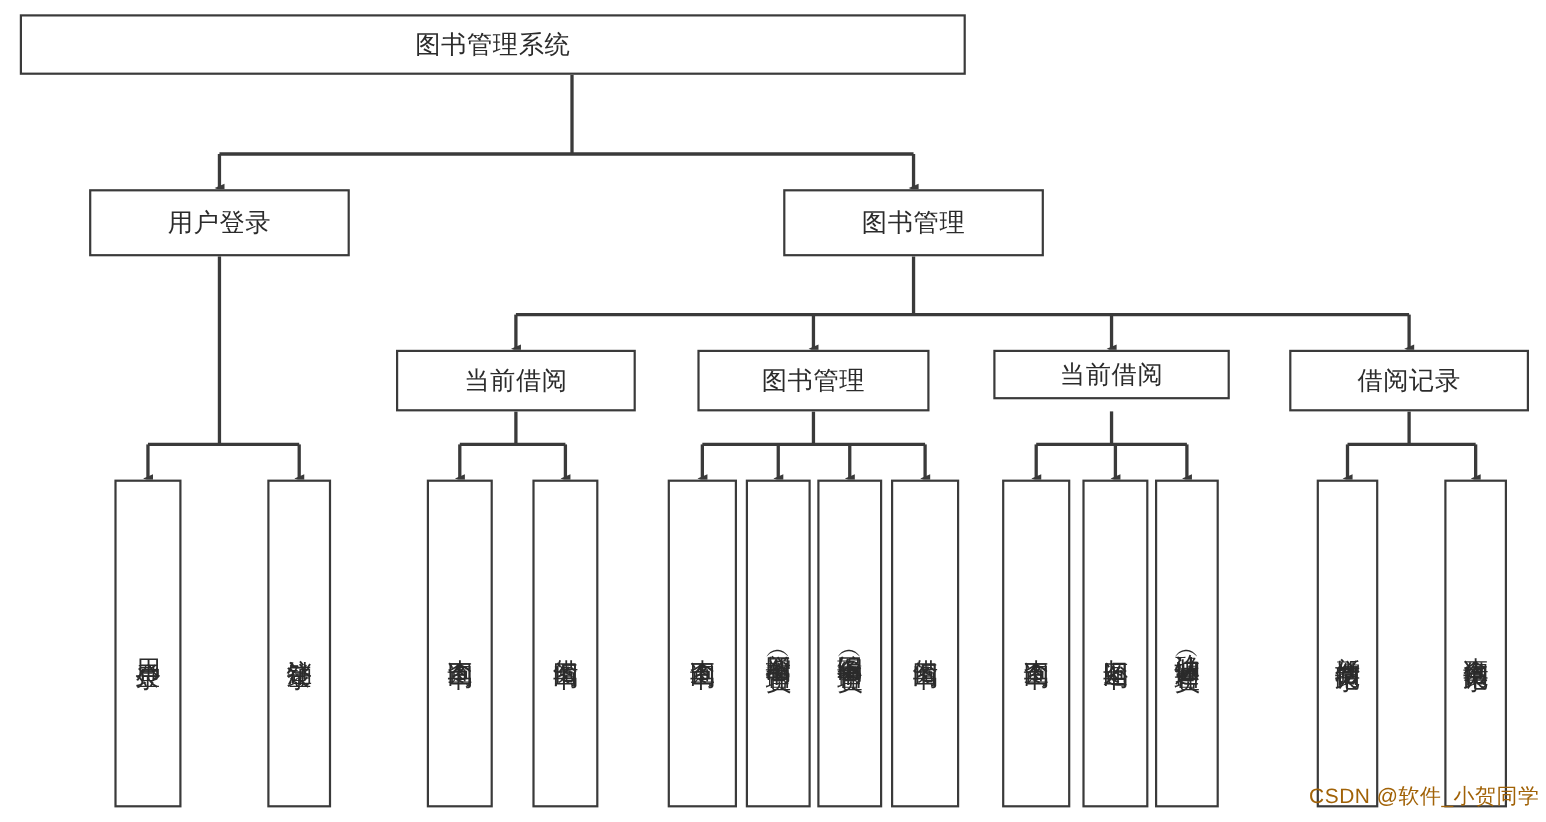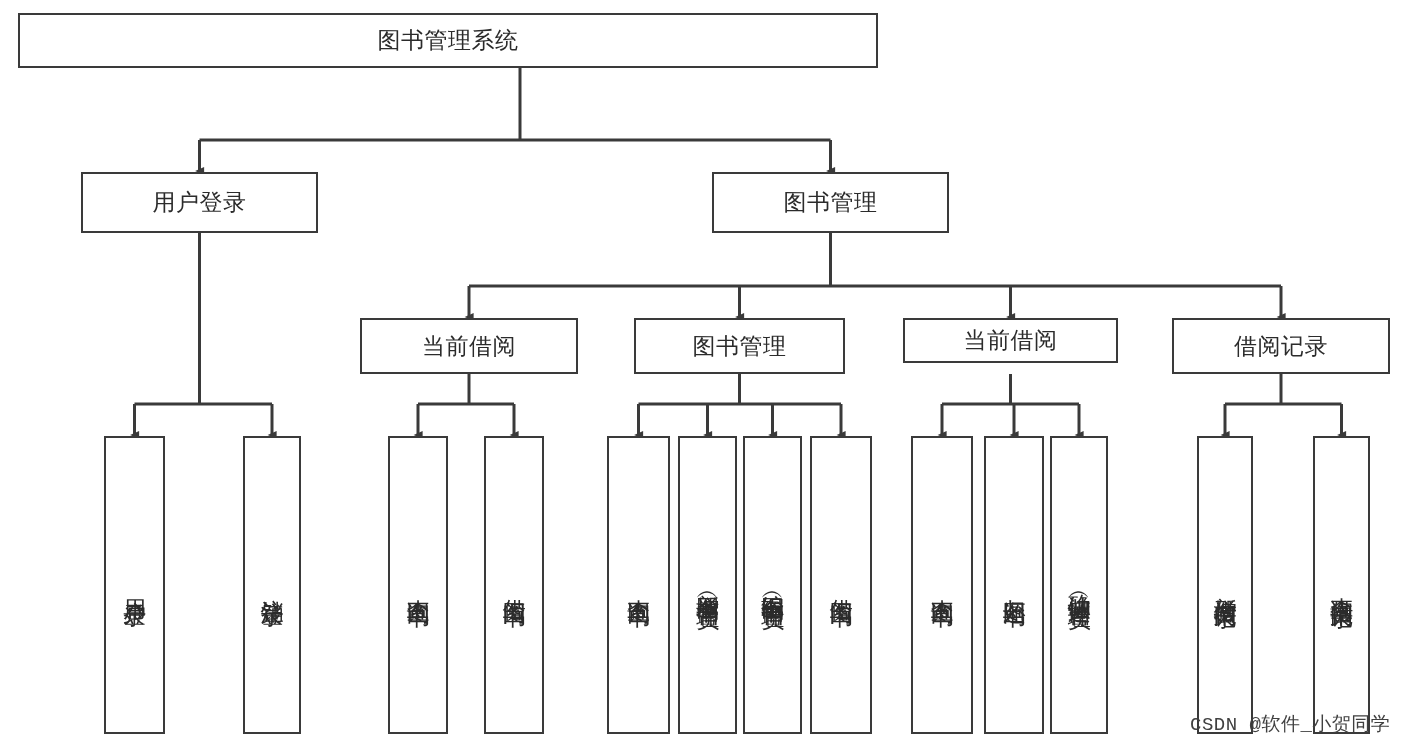--- a/index.html
+++ b/index.html
@@ -53,26 +53,25 @@
     padding: 4px 0;
   }
   .node-v .label {
     display: block;
     writing-mode: vertical-rl;
     text-orientation: upright;
     max-height: 100%;
   }
   .watermark {
     position: absolute;
-    color: #404040;
+    color: #a16207;
     font-size: 19px;
     white-space: nowrap;
     letter-spacing: 0.5px;
     pointer-events: none;
-    font-family: Liberation Mono, monospace;
   }
 </style>
 </head>
 <body>
 
 <div id="canvas">
 
   <svg id="edges" viewBox="0 0 1405 747" xmlns="http://www.w3.org/2000/svg">
     <defs>
       <marker id="arrow" markerWidth="10" markerHeight="10" refX="4.2" refY="5" orient="auto" markerUnits="userSpaceOnUse">

